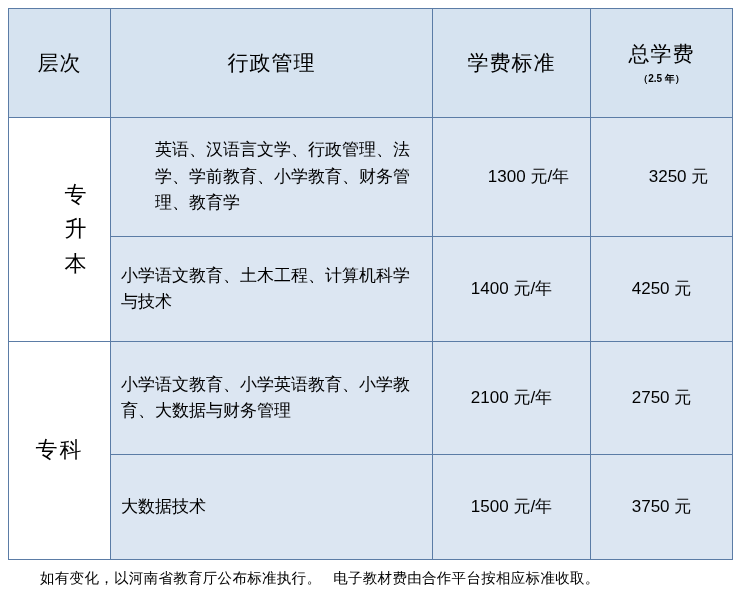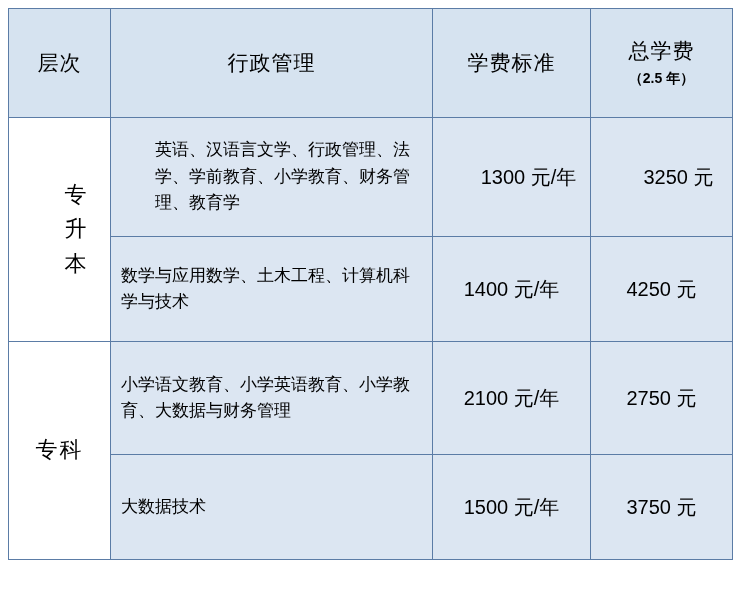--- a/index.html
+++ b/index.html
@@ -43,21 +43,21 @@
     background: #d6e3f0;
     text-align: center;
     font-size: 21px;
     font-weight: bold;
     letter-spacing: 1px;
     height: 96px;
     line-height: 1.25;
   }
   thead td .sub {
     display: block;
-    font-size: 14px;
+    font-size: 10px;
     font-weight: bold;
     letter-spacing: 0;
     margin-top: 6px;
   }
   tbody td {
     background: #dce6f2;
     font-size: 17px;
     line-height: 1.55;
   }
   tbody td.level {
@@ -66,21 +66,21 @@
     letter-spacing: 2px;
     background: #ffffff;
   }
   tbody td.major {
     text-align: left;
     background: #dce6f2;
   }
   tbody td.num {
     text-align: center;
     background: #dce6f2;
-    font-size: 20px;
+    font-size: 17px;
     white-space: nowrap;
   }
   tr.r1 td { height: 106px; padding-left: 44px; }
   tr.r2 td { height: 92px; }
   tr.r3 td { height: 100px; }
   tr.r4 td { height: 92px; }
 
   .footnote {
     margin: 8px 0 0 0;
     padding-left: 32px;
@@ -114,31 +114,34 @@
       </tr>
     </thead>
     <tbody>
       <tr class="r1">
         <td class="level" rowspan="2">专升本</td>
         <td class="major">英语、汉语言文学、行政管理、法学、学前教育、小学教育、财务管理、教育学</td>
         <td class="num">1300 元/年</td>
         <td class="num">3250 元</td>
       </tr>
       <tr class="r2">
-        <td class="major">数学与应用数学、土木工程、计算机科学与技术</td>
+        <td class="major">小学语文教育、土木工程、计算机科学与技术</td>
         <td class="num">1400 元/年</td>
         <td class="num">4250 元</td>
       </tr>
       <tr class="r3">
         <td class="level" rowspan="2">专科</td>
         <td class="major">小学语文教育、小学英语教育、小学教育、大数据与财务管理</td>
         <td class="num">2100 元/年</td>
         <td class="num">2750 元</td>
       </tr>
       <tr class="r4">
         <td class="major">大数据技术</td>
         <td class="num">1500 元/年</td>
         <td class="num">3750 元</td>
       </tr>
     </tbody>
   </table>
 
+  <p class="footnote">
+    <span>如有变化，以河南省教育厅公布标准执行。</span><span class="gap"></span><span>电子教材费由合作平台按相应标准收取。</span>
+  </p>
 </div>
 
 </body></html>

